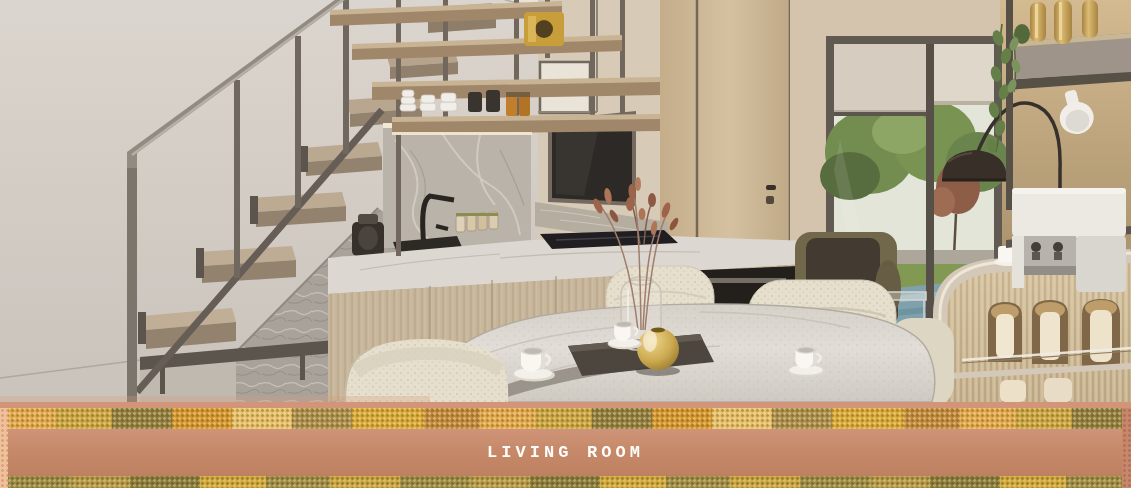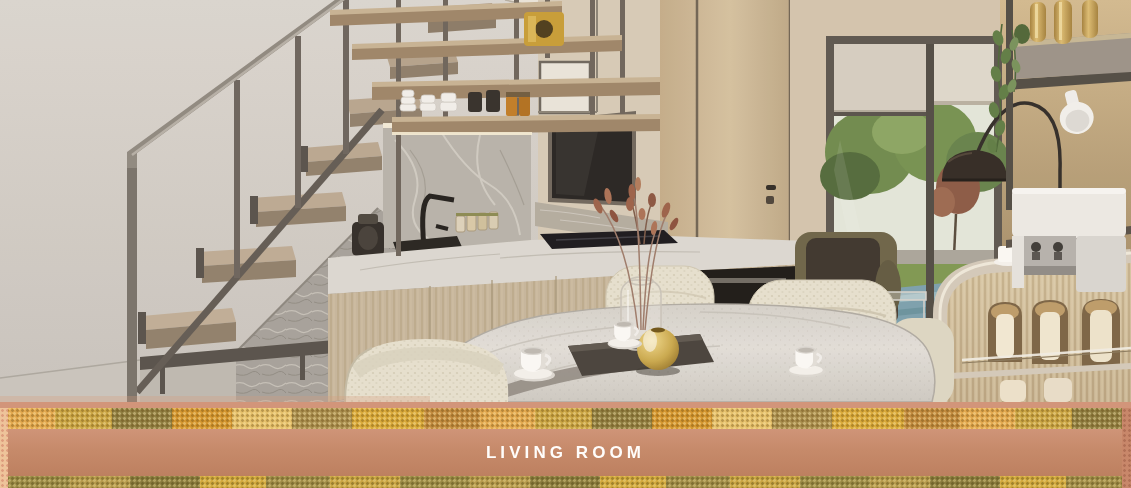--- a/index.html
+++ b/index.html
@@ -1,21 +1,21 @@
 <!DOCTYPE html>
 <html><head>
 <meta charset="utf-8">
 <style>
   html,body{margin:0;padding:0;background:#222;}
   .stage{position:relative;width:1131px;height:488px;overflow:hidden;
          font-family:"Liberation Sans",sans-serif;background:#d6d2cd;}
   .photo{position:absolute;left:0;top:0;width:1131px;height:402px;}
   .photo svg{display:block;width:100%;height:100%;}
   
-  .banner{position:absolute;left:0;top:402px;width:1131px;height:86px;}
+  .banner{position:absolute;left:0;top:402px;width:1131px;height:86px;font-family:Liberation Mono, monospace;}
   .banner-top-strip{height:6px;background:#d2957a;}
   .banner-frame{position:relative;height:80px;}
   .pattern{width:100%;
     background-image:
       radial-gradient(circle, rgba(92,62,12,.32) 1px, transparent 1.7px),
       radial-gradient(circle, rgba(255,236,180,.38) 1px, transparent 1.7px),
       repeating-linear-gradient(90deg,
         #e2a84e 0 55px, #caa544 55px 112px, #8f7e41 112px 172px,
         #d4962f 172px 232px, #e5c06b 232px 292px, #a98e4e 292px 352px,
         #d9a93a 352px 424px, #c18a3e 424px 480px);

